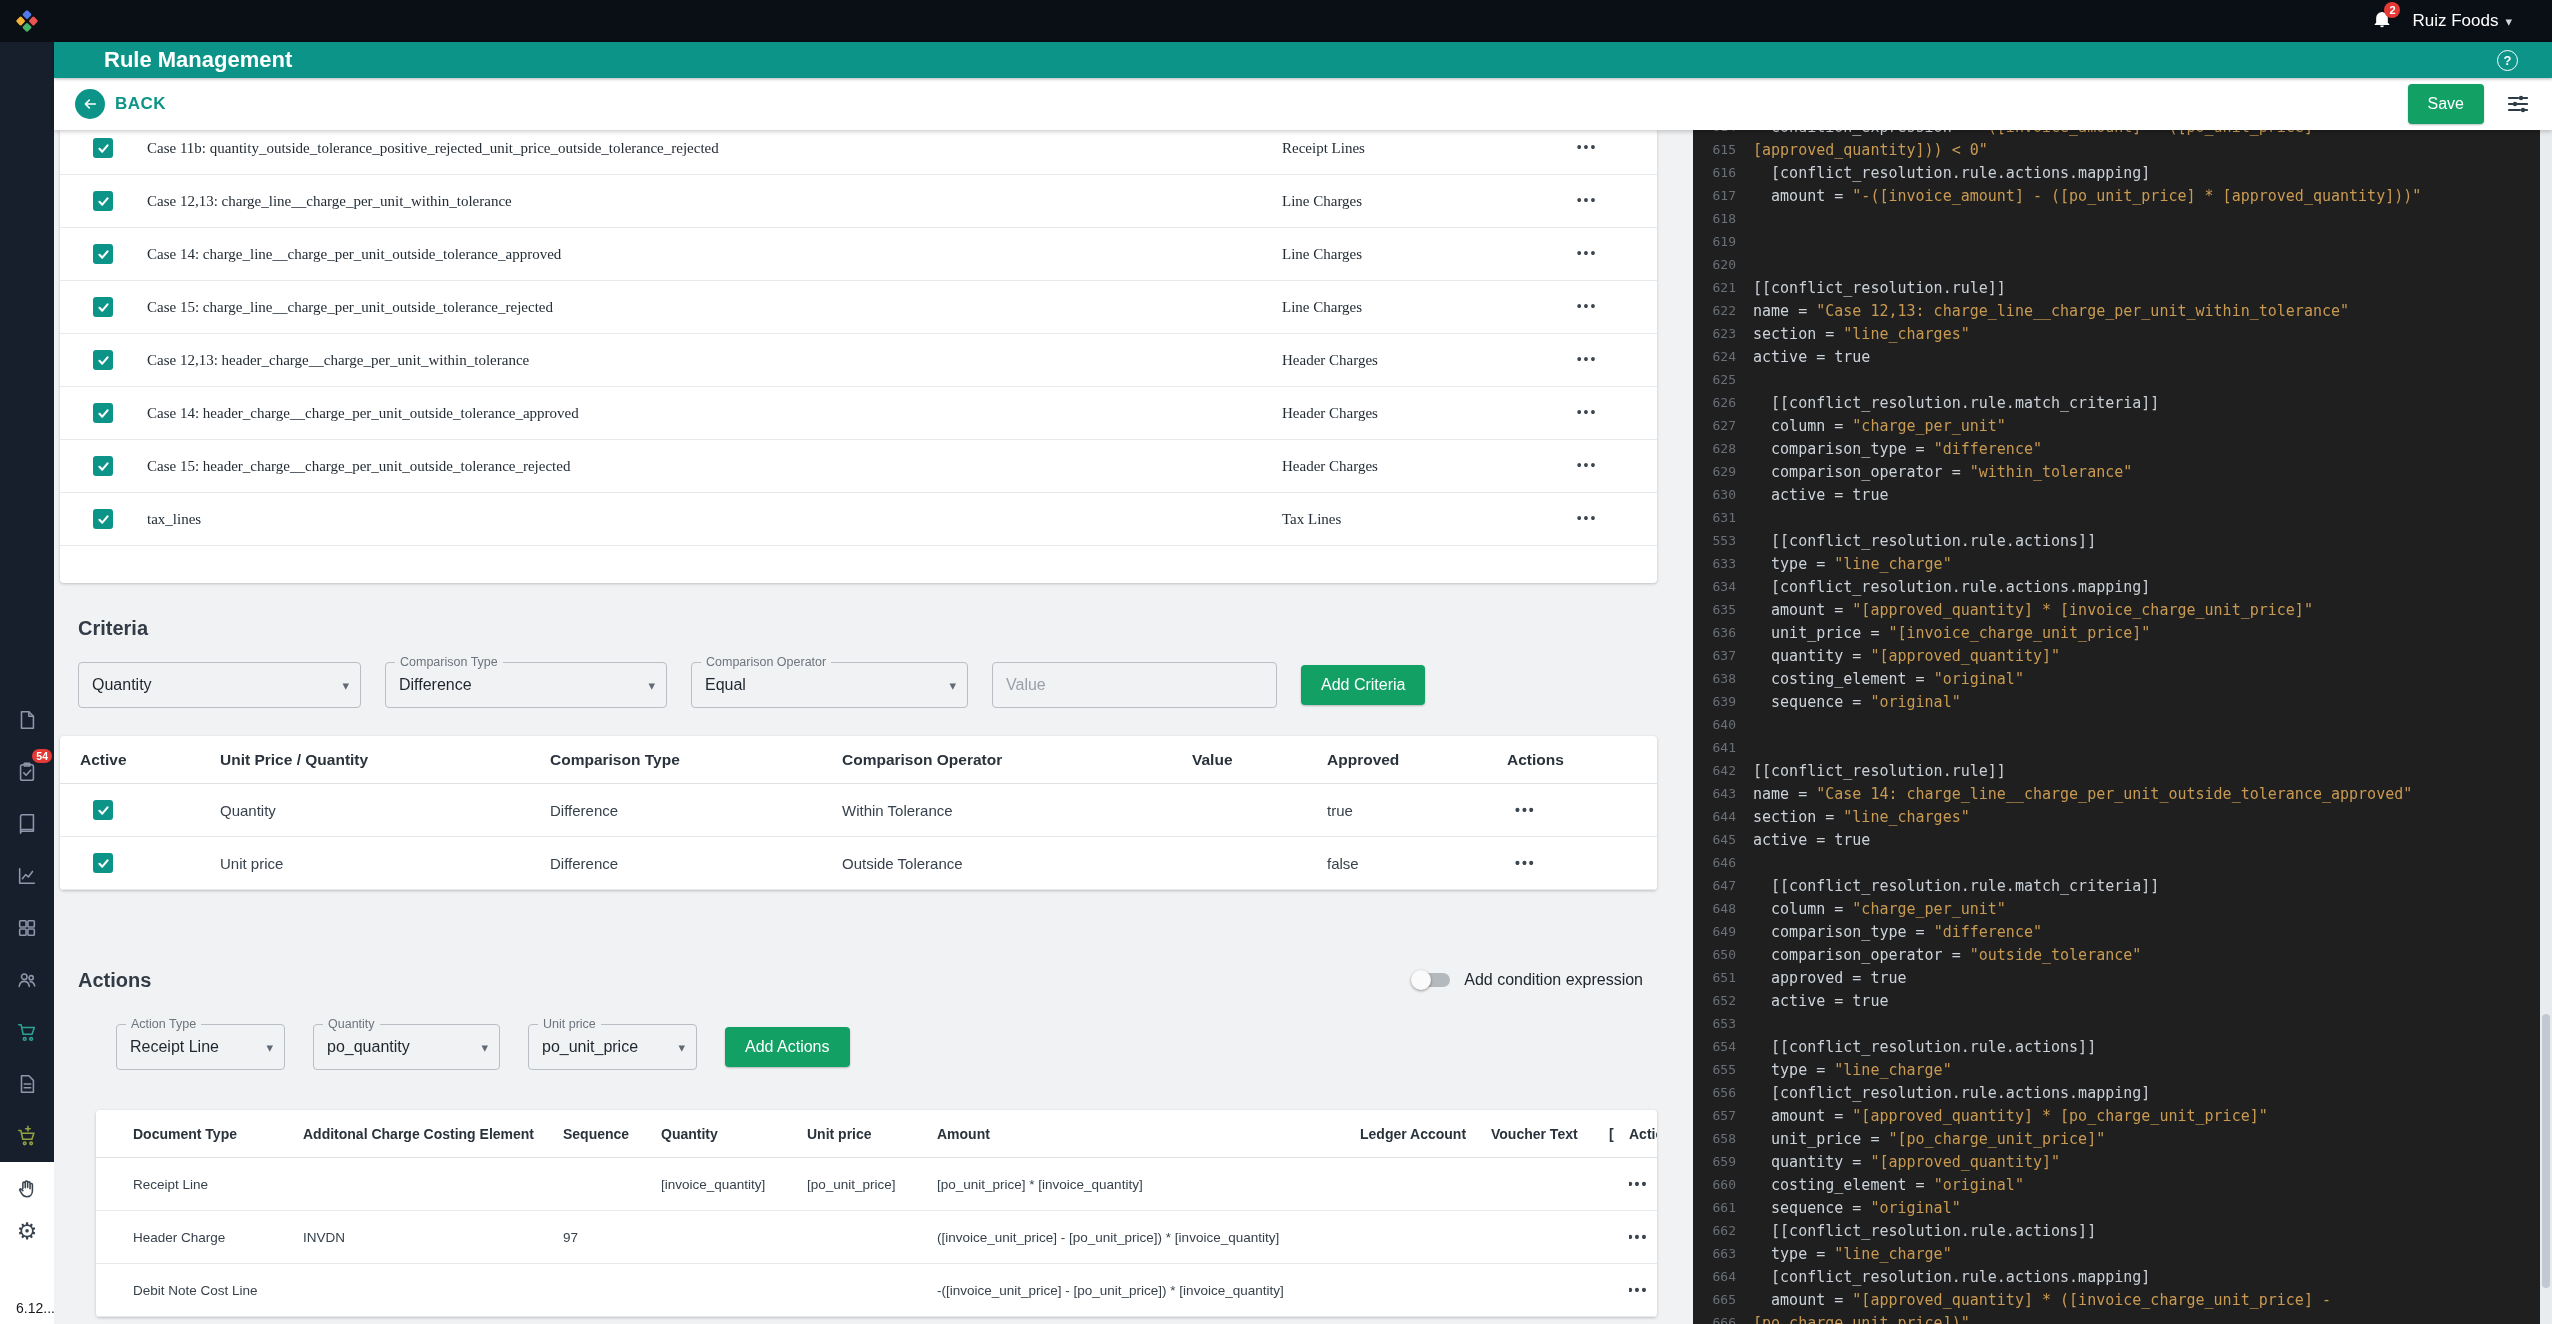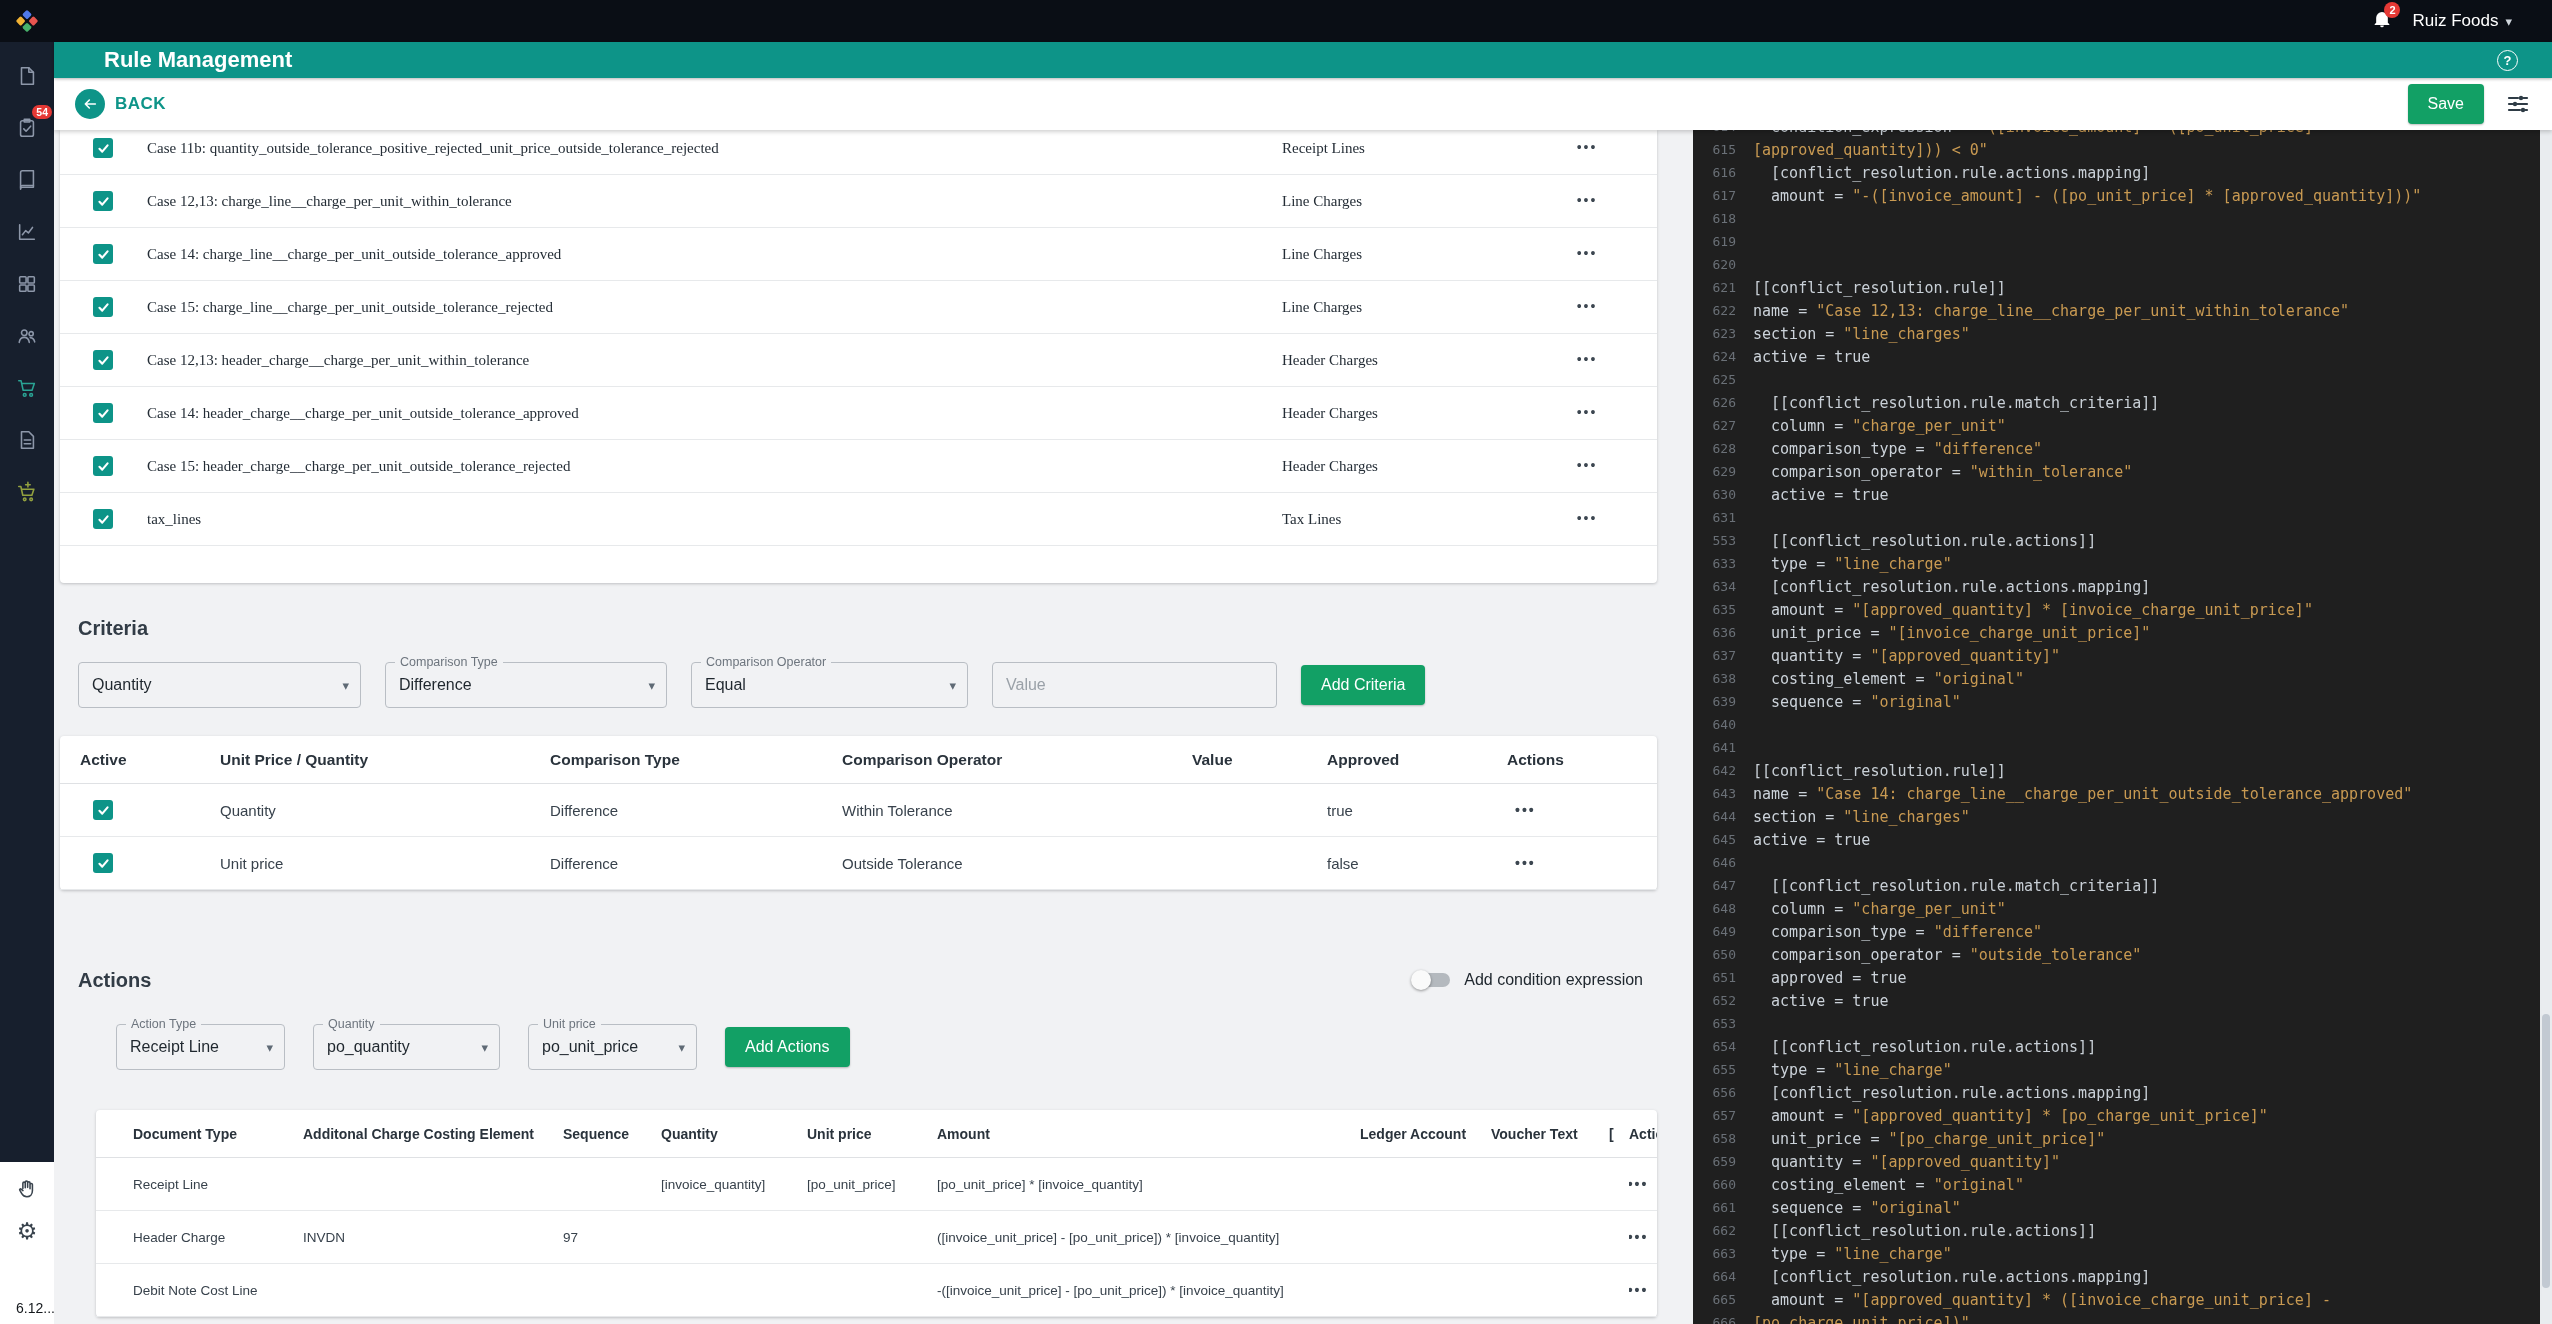--- a/index.html
+++ b/index.html
@@ -15,21 +15,21 @@
   .nbadge { position:absolute; top:-7px; right:-8px; background:#e53935; color:#fff; font-size:11px;
             font-weight:bold; min-width:16px; height:16px; border-radius:8px; display:flex;
             align-items:center; justify-content:center; padding:0 4px; }
   .account { color:#fff; font-size:17px; display:flex; align-items:center; gap:7px; cursor:pointer; }
   .account .caret { color:#cfd5dc; font-size:13px; }
 
   .shell { flex:1; display:flex; min-height:0; }
 
   
   .sidebar { width:54px; flex:none; background:#171f2d; display:flex; flex-direction:column; }
-  .side-icons { display:flex; flex-direction:column; padding-top:8px; flex:1; }
+  .side-icons { display:flex; flex-direction:column; padding-top:8px; flex:1;justify-content:flex-end; }
   .side-item { height:52px; display:flex; align-items:center; justify-content:center; position:relative; cursor:pointer; }
   .side-item svg { display:block; }
   .sbadge { position:absolute; top:3px; right:2px; background:#e53935; color:#fff; font-size:10.5px;
             font-weight:bold; border-radius:8px; padding:1px 4px; line-height:12px; }
   .side-bottom { background:#ffffff; height:162px; flex:none; display:flex; flex-direction:column;
                  align-items:center; padding-top:16px; gap:16px; }
   .gear-glyph { font-family:"DejaVu Sans", sans-serif; font-size:23px; color:#39434d; line-height:22px; cursor:pointer; }
   .version { margin-top:auto; margin-bottom:8px; font-size:14px; color:#14181c; align-self:flex-start; padding-left:16px; }
 
   

